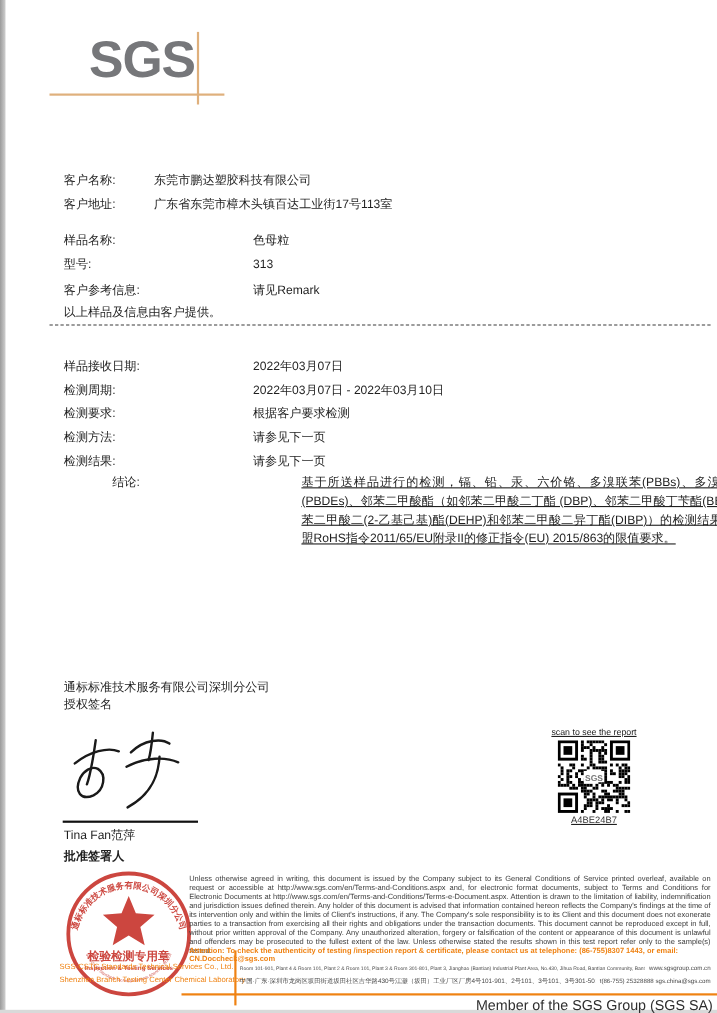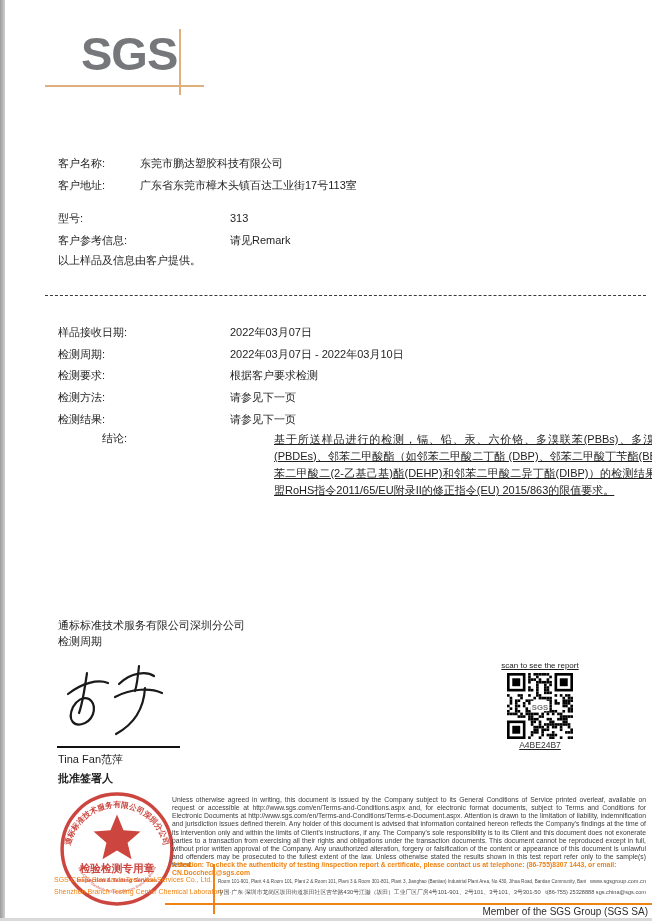--- a/index.html
+++ b/index.html
@@ -62,21 +62,21 @@
     line-height:8px;font-weight:bold;color:#ef8212;}
   .addr-block{position:absolute;left:218px;top:878px;width:428px;color:#4a4a4a;}
   .addr-row{display:flex;justify-content:space-between;align-items:baseline;height:9.5px;}
   .addr-en{font-size:4.6px;white-space:nowrap;overflow:hidden;}
   .addr-site{font-size:5.6px;margin-left:4px;white-space:nowrap;}
   .addr-cn{font-size:5.8px;white-space:nowrap;overflow:hidden;}
   .addr-right{font-size:5.6px;margin-left:4px;white-space:nowrap;}
   .vline-orange{position:absolute;left:213px;top:864px;width:2px;height:50px;background:#ef8212;}
   .hline-orange{position:absolute;left:165px;top:903px;width:487px;height:2px;background:#ef8212;}
   .member-line{position:absolute;left:400px;top:906px;width:248px;text-align:right;
-    font-size:10px;color:#2e2e2e;}
+    font-size:13px;color:#2e2e2e;}
 </style>
 </head>
 <body>
 
 <div id="page">
   <div class="edge-left"></div>
   <div class="edge-bottom"></div>
 
   <div class="logo-text">SGS</div>
   <div class="logo-hline"></div>
@@ -89,20 +89,24 @@
       <span class="val">东莞市鹏达塑胶科技有限公司</span>
     </div>
     <div class="row">
       <span class="lbl">客户地址:</span>
       <span class="val">广东省东莞市樟木头镇百达工业街17号113室</span>
     </div>
   </div>
 
   <div class="block sample-block">
     <div class="row">
+      <span class="lbl">样品名称:</span>
+      <span class="val">色母粒</span>
+    </div>
+    <div class="row">
       <span class="lbl">型号:</span>
       <span class="val">313</span>
     </div>
     <div class="row">
       <span class="lbl">客户参考信息:</span>
       <span class="val">请见Remark</span>
     </div>
     <div class="note-line">以上样品及信息由客户提供。</div>
   </div>
 
@@ -130,21 +134,21 @@
       <span class="val">请参见下一页</span>
     </div>
     <div class="concl-row">
       <span class="lbl">结论:</span>
       <span class="val">基于所送样品进行的检测，镉、铅、汞、六价铬、多溴联苯(PBBs)、多溴二苯醚(PBDEs)、邻苯二甲酸酯（如邻苯二甲酸二丁酯 (DBP)、邻苯二甲酸丁苄酯(BBP)、邻苯二甲酸二(2-乙基己基)酯(DEHP)和邻苯二甲酸二异丁酯(DIBP)）的检测结果符合欧盟RoHS指令2011/65/EU附录II的修正指令(EU) 2015/863的限值要求。</span>
     </div>
   </div>
 
   <div class="sig-company">
     <div>通标标准技术服务有限公司深圳分公司</div>
-    <div>检测周期</div>
+    <div>授权签名</div>
   </div>
 
   <svg class="sig-svg" width="140" height="84" viewBox="0 0 140 84">
     <g fill="none" stroke="#1a1a1a" stroke-width="2.2" stroke-linecap="round">
       <path d="M16 34 C30 23 46 19 56 23"></path>
       <path d="M35 13 C33 27 30 45 27 53"></path>
       <path d="M21 47 C15 60 22 68 33 63 C43 58 45 44 37 39 C31 36 24 41 21 47"></path>
       <path d="M67 24 C79 12 95 11 102 16"></path>
       <path d="M87 6 C86 16 85 25 83 31"></path>
       <path d="M63 37 C80 28 99 28 110 33"></path>

